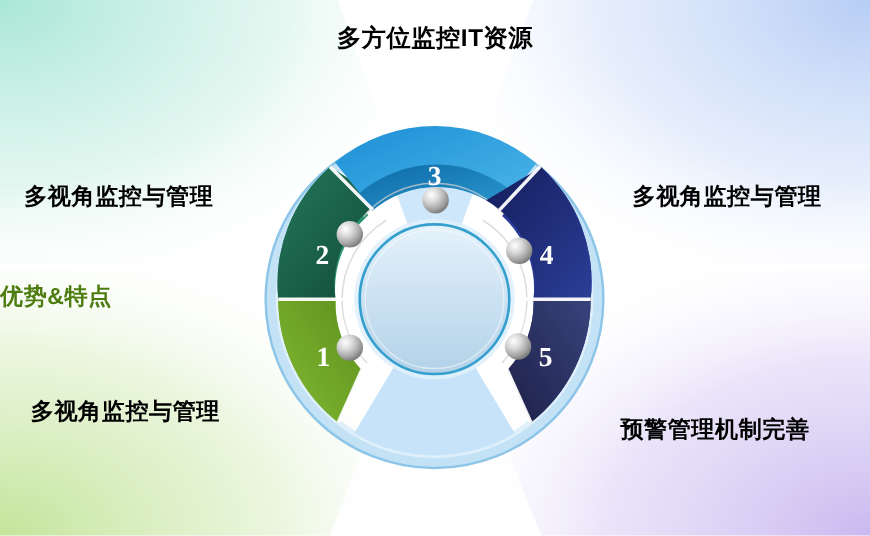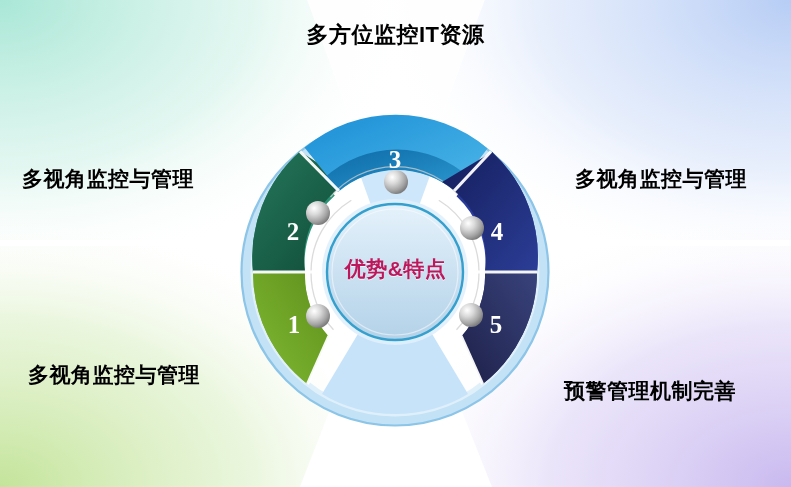--- a/index.html
+++ b/index.html
@@ -18,22 +18,22 @@
     letter-spacing:0.5px;
     font-size:21px;
     line-height:1;
   }
   #lbl-top{top:24px;left:0;width:791px;text-align:center;font-size:22px;}
   #lbl-left-mid{top:168px;left:22px;}
   #lbl-left-bot{top:364px;left:28px;}
   #lbl-right-mid{top:168px;left:575px;}
   #lbl-right-bot{top:380px;left:564px;}
   #center-text{
-    position:absolute;left:0;width:791px;text-align:center;top:255px;
-    font-size:21px;font-weight:bold;color:#be185d;
+    position:absolute;left:0;width:791px;top:255px;
+    font-size:21px;font-weight:bold;color:#4d7c0f;
     text-shadow:0 1px 0 rgba(255,255,255,.55);
     letter-spacing:0.5px;
   }
   .num{
     font-family:"Liberation Serif","DejaVu Serif",serif;
     font-weight:bold;font-size:25px;fill:#ffffff;
   }
 </style>
 </head>
 <body>

